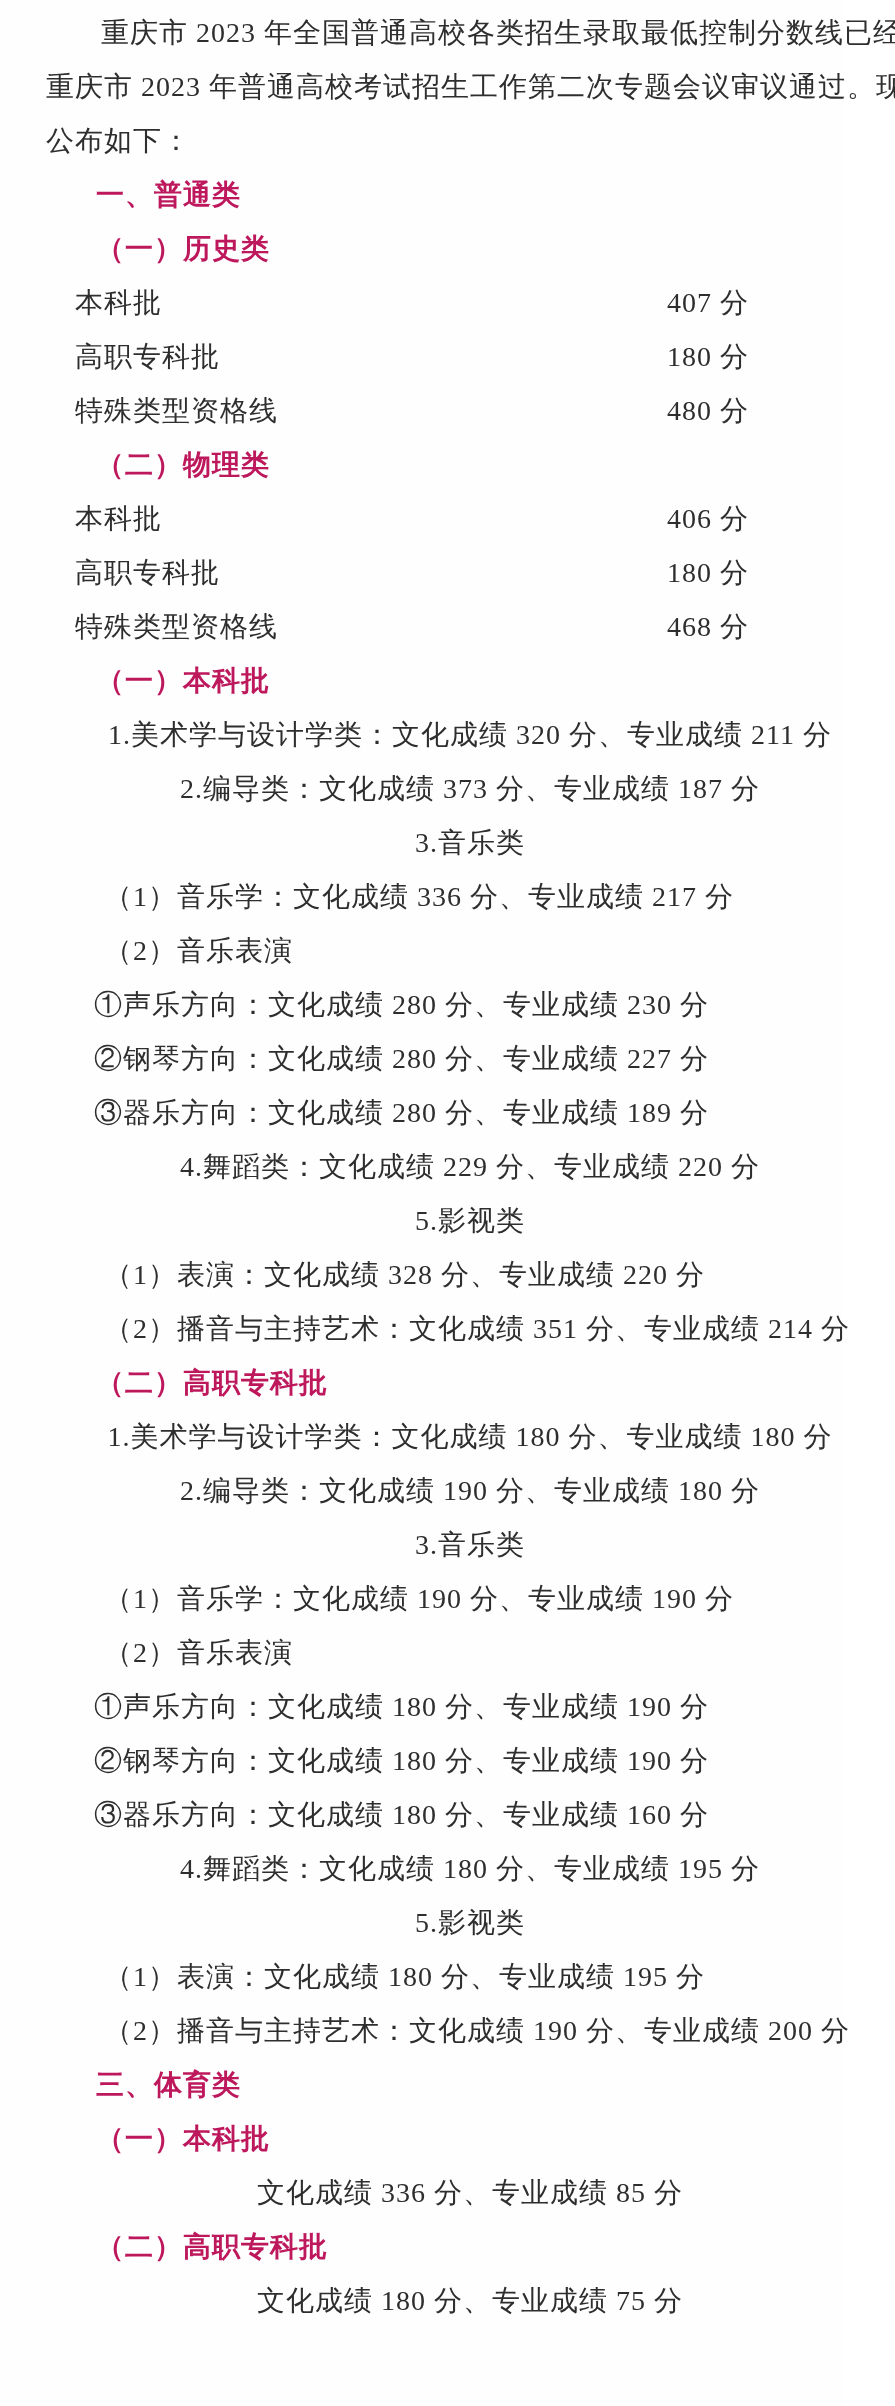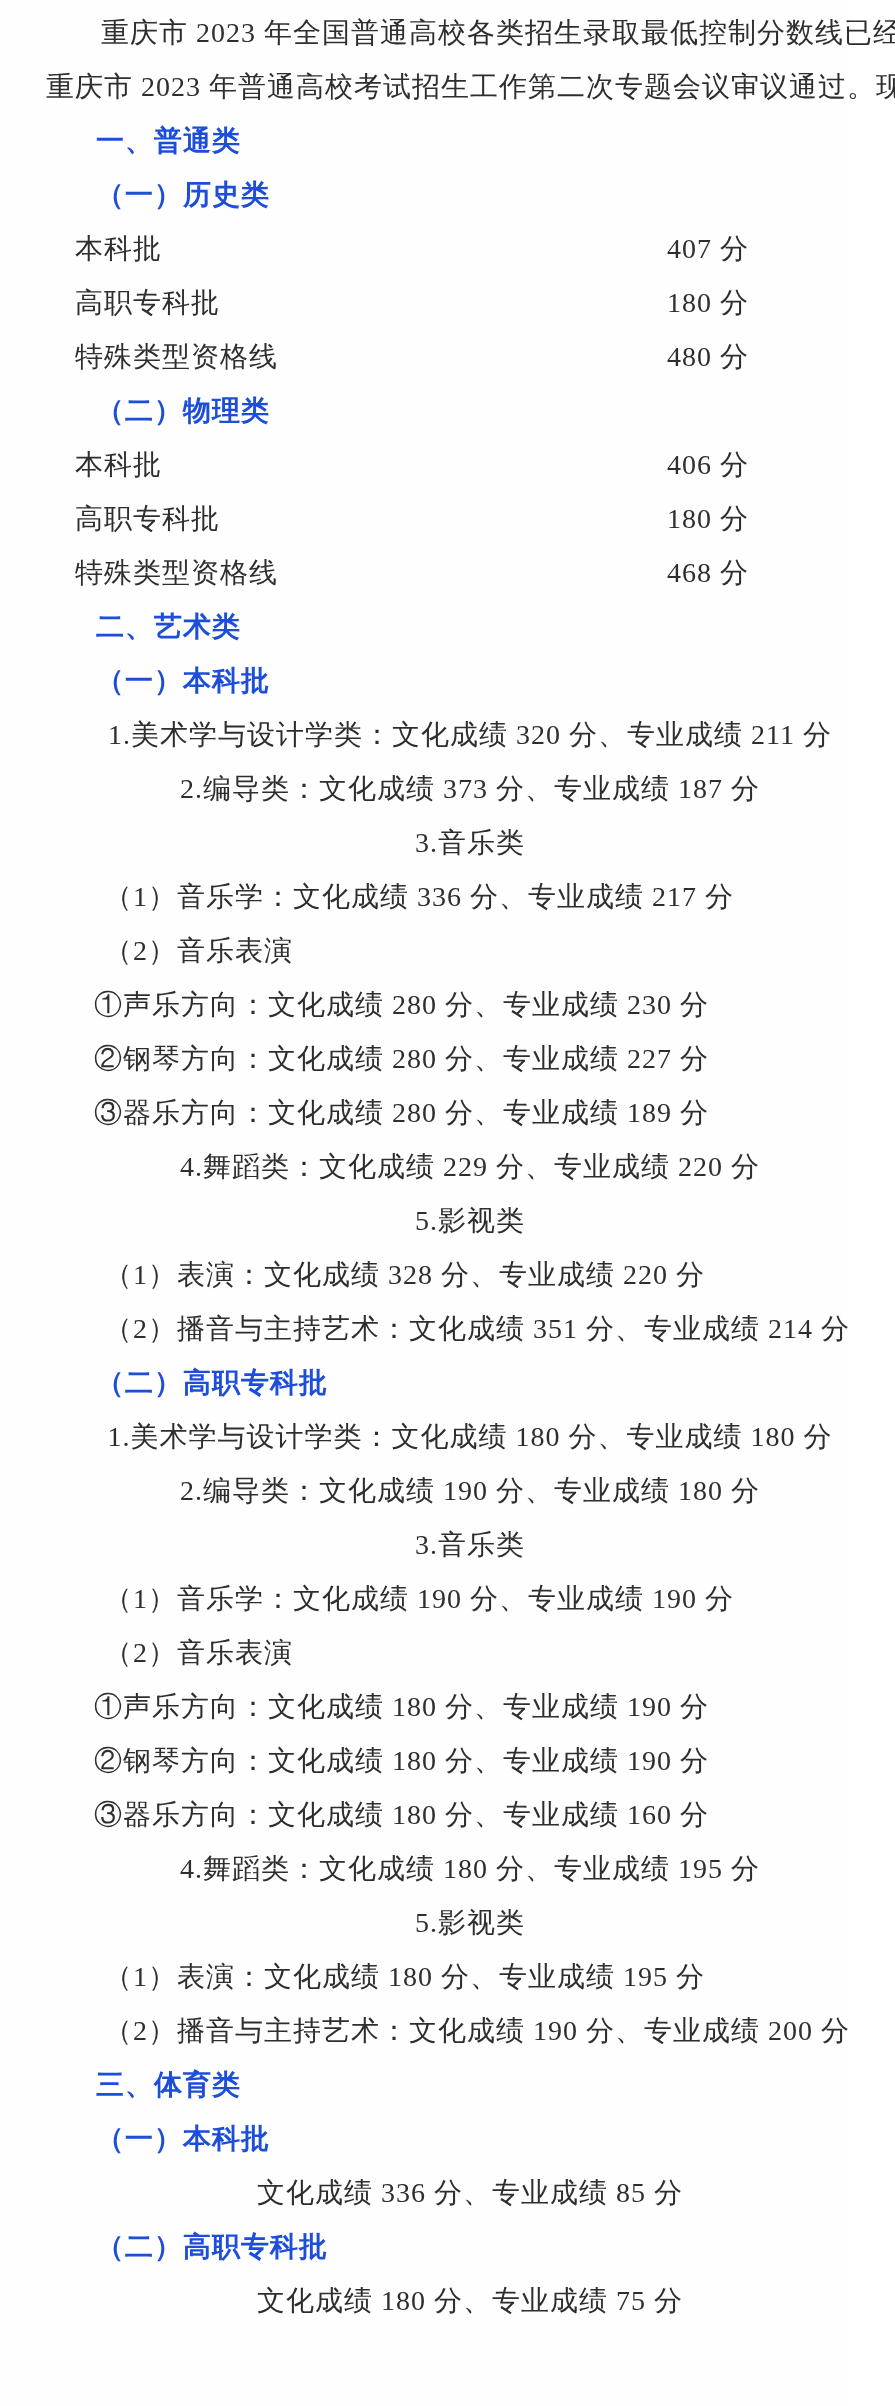--- a/index.html
+++ b/index.html
@@ -33,51 +33,51 @@
   
   .para-first, .para-mid, .para-last {
     padding-left: 46px;
     width: 802px;
   }
   .para-first { text-indent: 55px; }
   
   .heading {
     padding-left: 96px;
     font-weight: bold;
-    color: #1d4ed8;
+    color: #be185d;
   }
   
   .item      { padding-left: 97px; text-align: center; }
   .item-sub  { padding-left: 104px; }
   .item-circ { padding-left: 94px; }
   
   .score-row { padding-left: 75px; }
   .score {
     position: absolute;
     left: 667px;
     top: 0;
   }
 </style>
 </head>
 <body>
 
 <div class="page">
   <div>
       <div class="line para-first"><span class="txt">重庆市 2023 年全国普通高校各类招生录取最低控制分数线已经</span></div>
       <div class="line para-mid"><span class="txt">重庆市 2023 年普通高校考试招生工作第二次专题会议审议通过。现</span></div>
+      <div class="line para-last"><span class="txt">公布如下：</span></div>
       <div class="line heading"><span class="txt">一、普通类</span></div>
       <div class="line heading"><span class="txt">（一）历史类</span></div>
       <div class="line score-row"><span class="txt">本科批</span><span class="score">407 分</span></div>
       <div class="line score-row"><span class="txt">高职专科批</span><span class="score">180 分</span></div>
       <div class="line score-row"><span class="txt">特殊类型资格线</span><span class="score">480 分</span></div>
       <div class="line heading"><span class="txt">（二）物理类</span></div>
       <div class="line score-row"><span class="txt">本科批</span><span class="score">406 分</span></div>
       <div class="line score-row"><span class="txt">高职专科批</span><span class="score">180 分</span></div>
       <div class="line score-row"><span class="txt">特殊类型资格线</span><span class="score">468 分</span></div>
-      <div class="line heading"><span class="txt">二、艺术类</span></div>
       <div class="line heading"><span class="txt">（一）本科批</span></div>
       <div class="line item"><span class="txt">1.美术学与设计学类：文化成绩 320 分、专业成绩 211 分</span></div>
       <div class="line item"><span class="txt">2.编导类：文化成绩 373 分、专业成绩 187 分</span></div>
       <div class="line item"><span class="txt">3.音乐类</span></div>
       <div class="line item-sub"><span class="txt">（1）音乐学：文化成绩 336 分、专业成绩 217 分</span></div>
       <div class="line item-sub"><span class="txt">（2）音乐表演</span></div>
       <div class="line item-circ"><span class="txt">①声乐方向：文化成绩 280 分、专业成绩 230 分</span></div>
       <div class="line item-circ"><span class="txt">②钢琴方向：文化成绩 280 分、专业成绩 227 分</span></div>
       <div class="line item-circ"><span class="txt">③器乐方向：文化成绩 280 分、专业成绩 189 分</span></div>
       <div class="line item"><span class="txt">4.舞蹈类：文化成绩 229 分、专业成绩 220 分</span></div>

